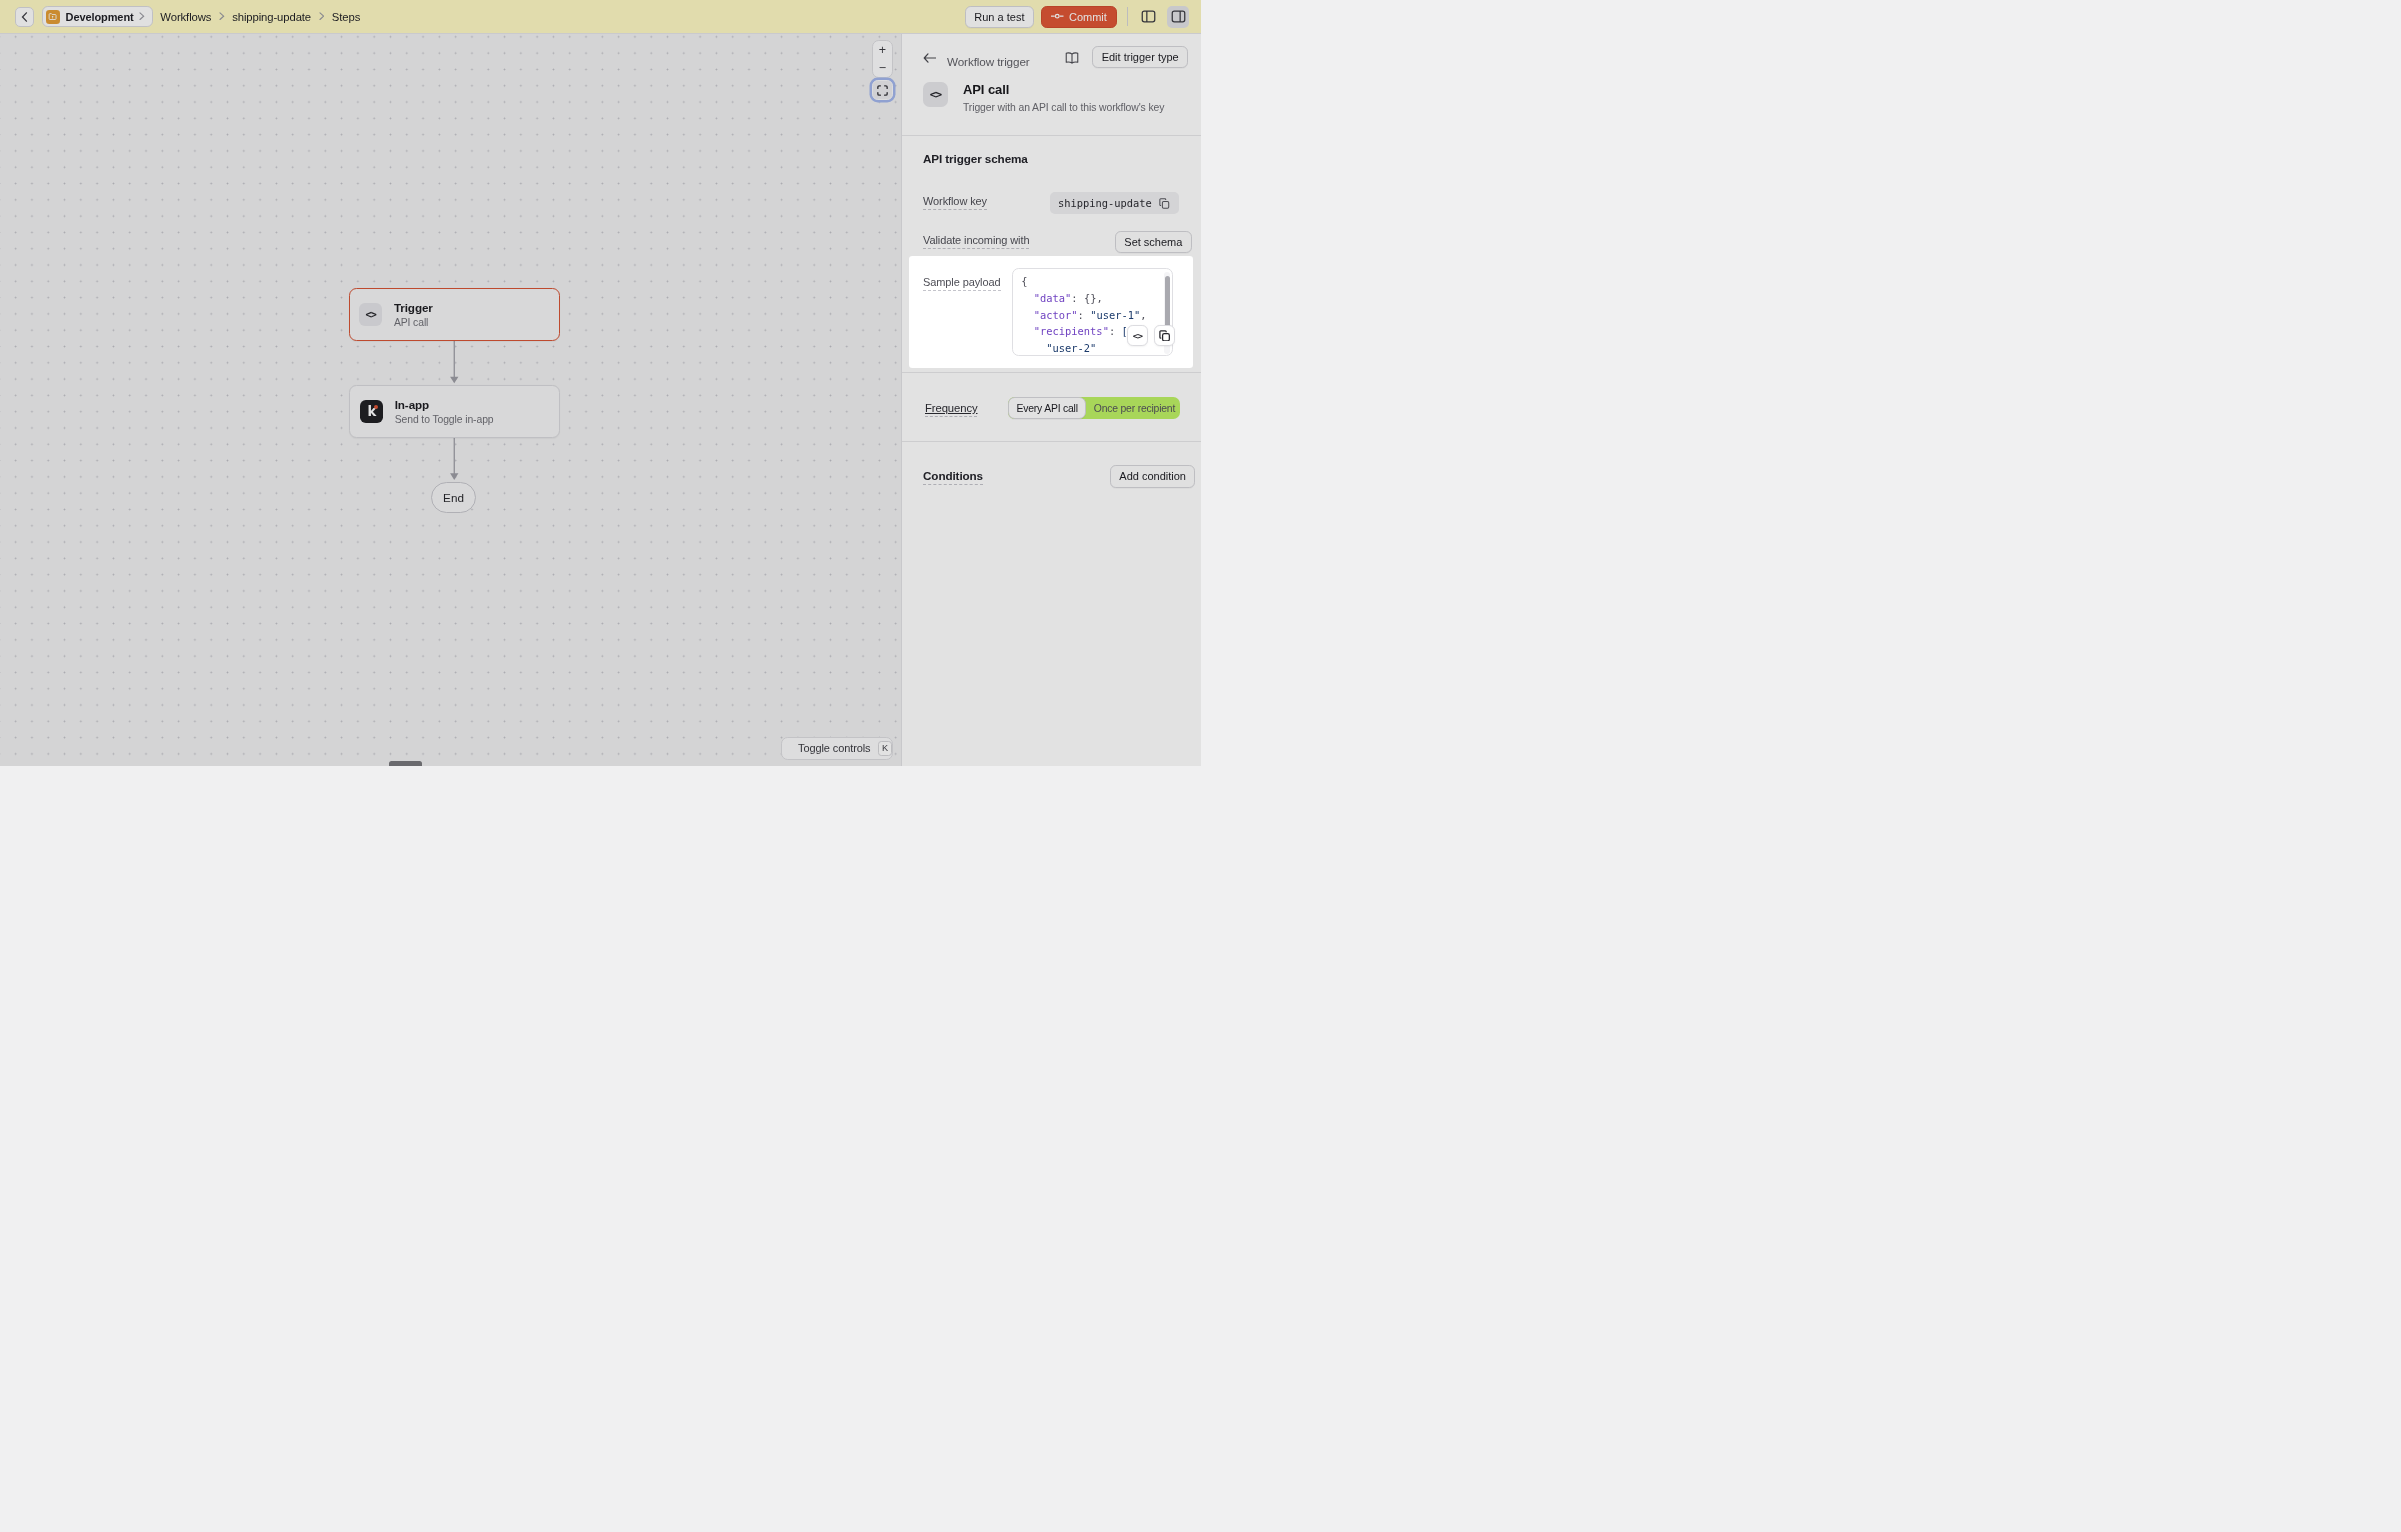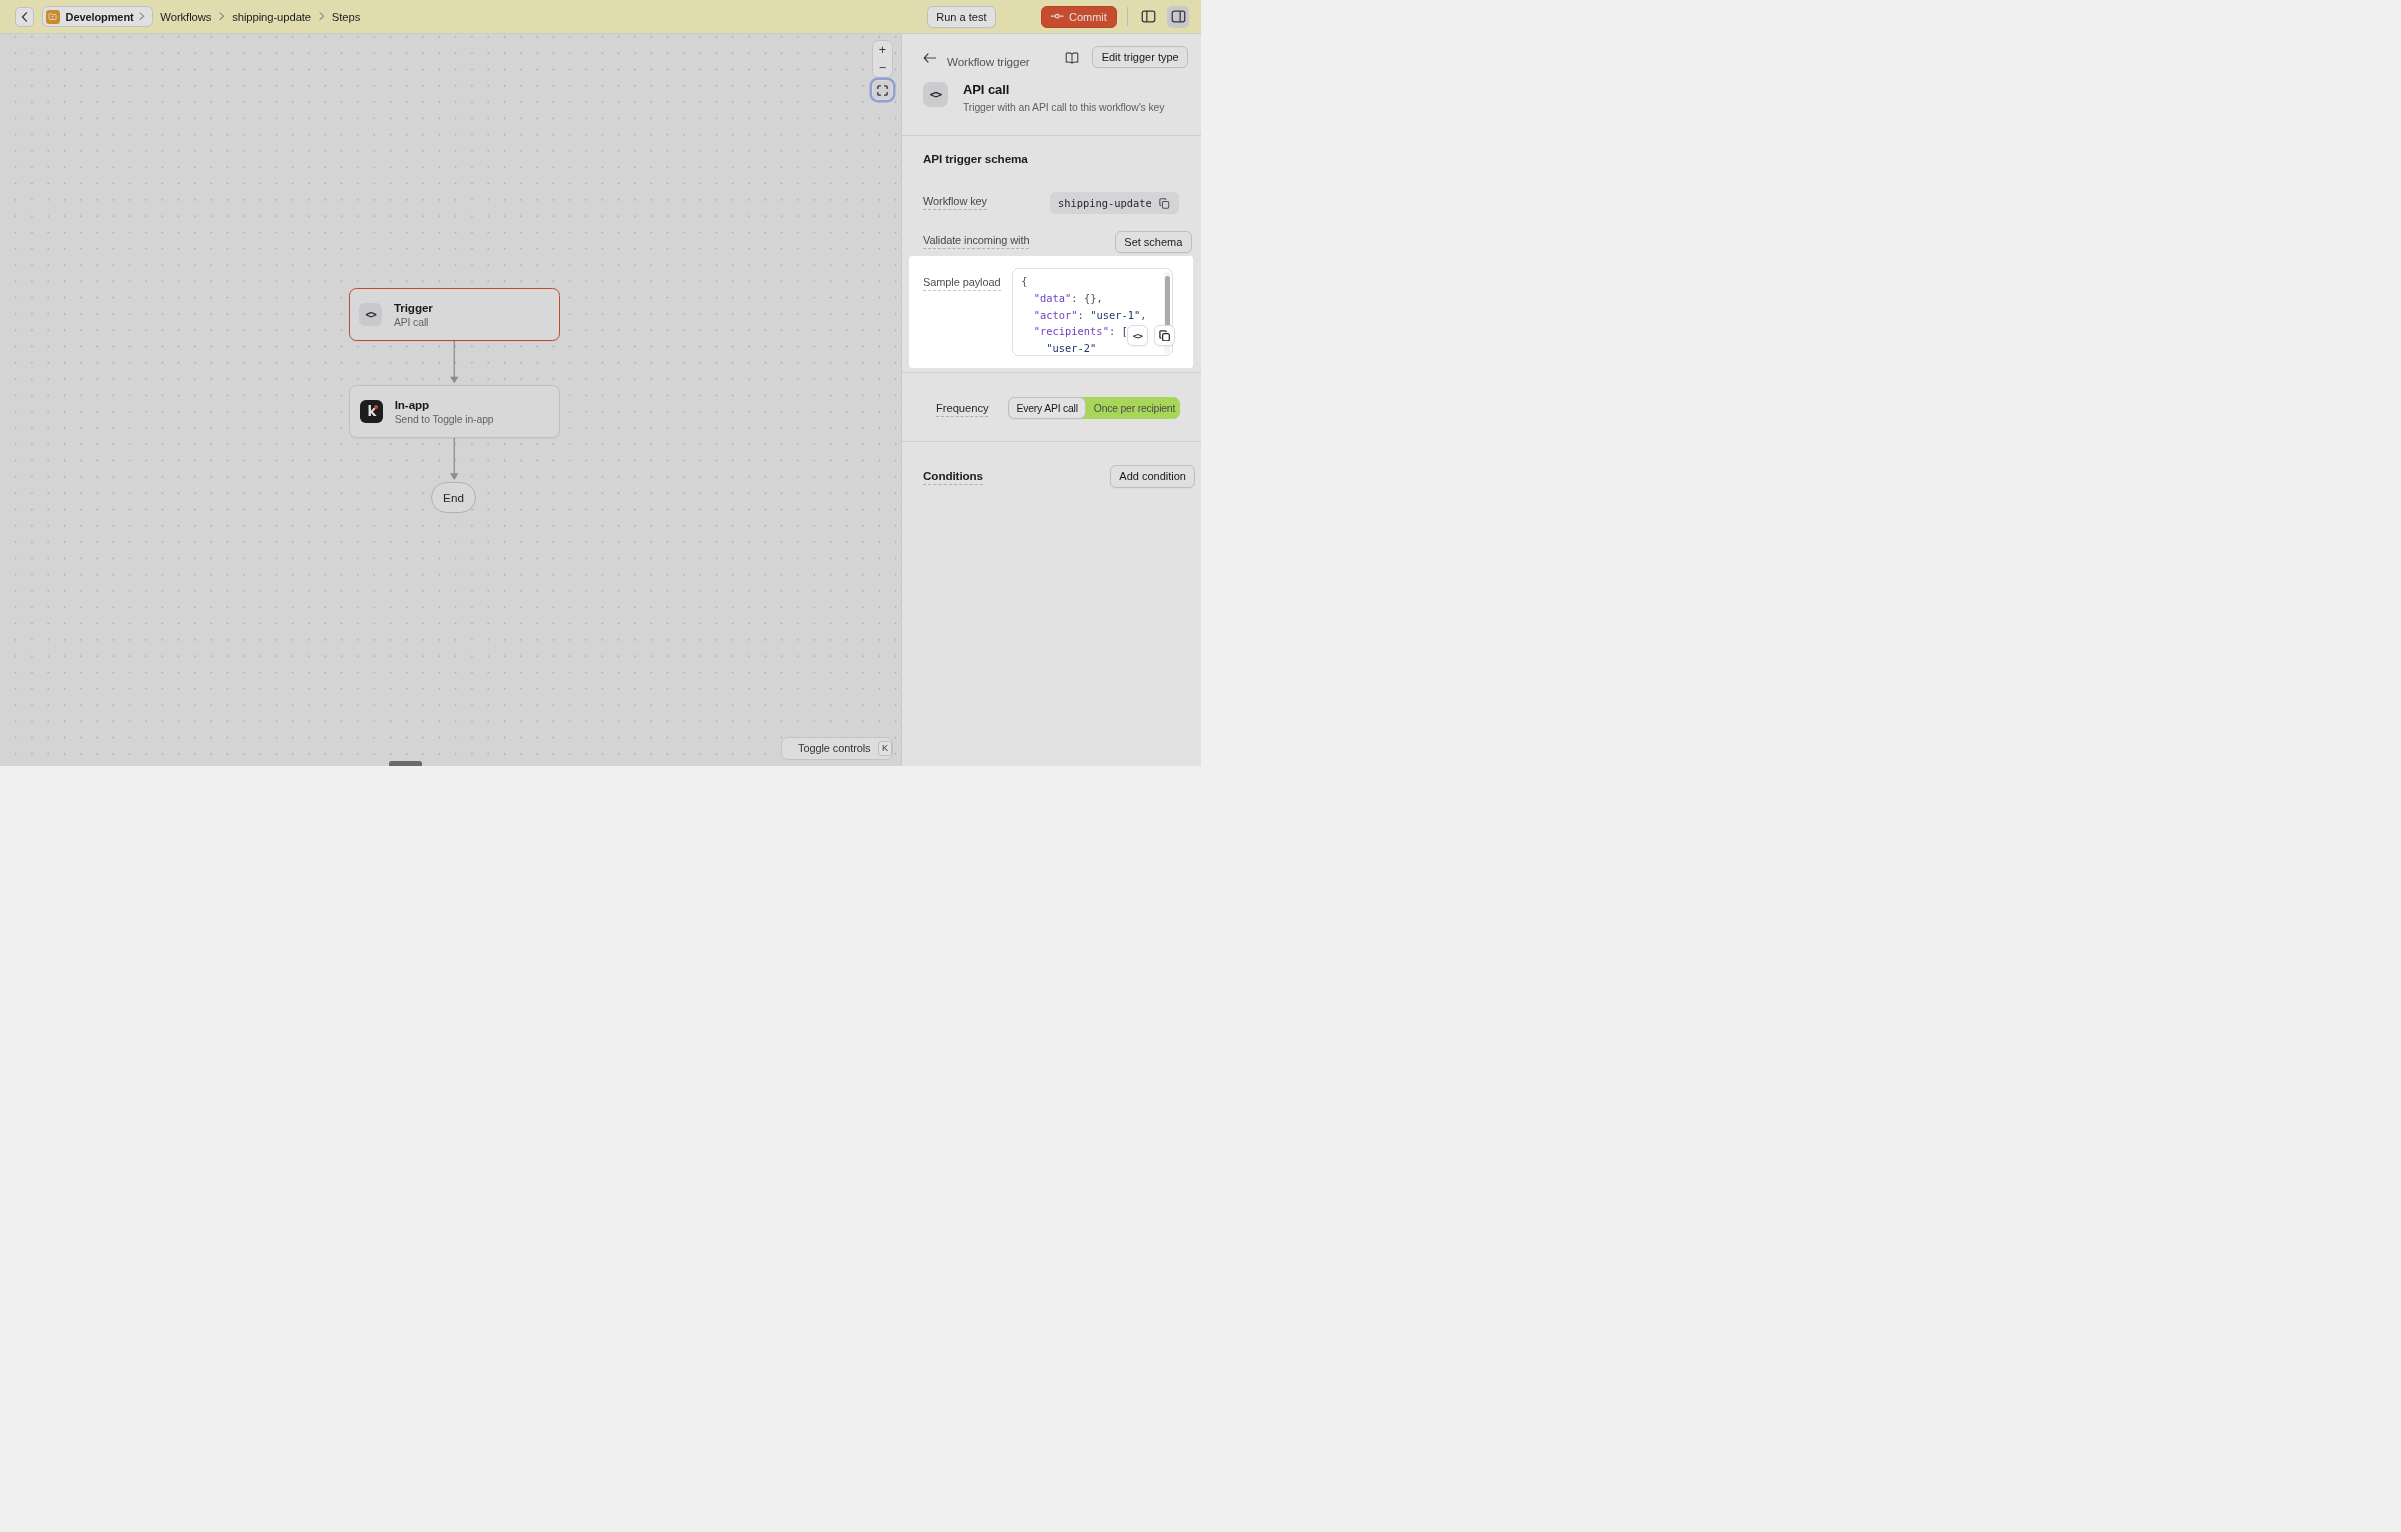--- a/index.html
+++ b/index.html
@@ -24,21 +24,21 @@
     display:flex; align-items:center; justify-content:center; }
   .env-name { font-size:11px; font-weight:700; color:#1E1E24; letter-spacing:-0.1px; }
   .crumb-sep { color:#9A9AA2; font-size:10px; }
   .crumb { font-size:11.3px; color:#1E1E24; letter-spacing:-0.1px; cursor:pointer; }
   .btn { height:22px; border:0.8px solid #D7D7DB; border-radius:5.8px; background:#FDFDFD;
     font-size:11px; color:#1B1B21; padding:0 8.3px; display:inline-flex;
     align-items:center; justify-content:center; cursor:pointer;
     box-shadow:0 0.8px 0.8px rgba(0,0,0,.03); white-space:nowrap; }
   .btn-commit { height:22px; border-radius:5.8px; background:#DF5534; border:0.8px solid #D14A2C;
     color:#FFFFFF; font-size:11px; font-weight:500; padding:0 9.2px;
-    display:inline-flex; align-items:center; gap:5px; cursor:pointer;margin-left:38px; }
+    display:inline-flex; align-items:center; gap:5px; cursor:pointer; }
   .tb-divider { width:0.8px; height:18.3px; background:#D4D4D8; margin:0 2.5px; }
   .panel-btn { width:22px; height:22px; border-radius:5px; display:flex;
     align-items:center; justify-content:center; cursor:pointer; color:#3A3A41; }
   .panel-btn.active { background:#E2E2E5; }
 
   
   .canvas { position:absolute; left:0; top:34px; width:901px; height:732px;
     background-color:#F0F0F1;
     background-image:radial-gradient(#BEBEC5 0.9px, transparent 1px);
     background-size:16.3px 16.3px; background-position:7.5px 11px; }
@@ -334,21 +334,21 @@
       <span>
         <svg width="11.7" height="11.7" viewBox="0 0 13 13">
             <rect x="4" y="4" width="7.5" height="8" rx="1.8" fill="none" stroke="#26262C" stroke-width="1.4"></rect>
             <path d="M2.5 9H2a1 1 0 0 1-1-1V2a1 1 0 0 1 1-1h5a1 1 0 0 1 1 1v.5" fill="none" stroke="#26262C" stroke-width="1.4"></path>
           </svg>
       </span>
     </button>
 
     <div class="sb-divider" style="top:338px"></div>
 
-    <span class="field-label strong" style="position:absolute; left:34px; top:368px;">Frequency</span>
+    <span class="field-label strong" style="position:absolute; left:23px; top:368px;text-decoration:underline;">Frequency</span>
     <div class="seg">
       <span class="seg-opt sel">Every API call</span>
       <span class="seg-opt">Once per recipient</span>
     </div>
 
     <div class="sb-divider" style="top:407px"></div>
 
     <span class="field-label strong" style="position:absolute; left:21px; top:435px; font-size:11.7px; font-weight:700; color:#23232A;">Conditions</span>
     <button class="btn" style="position:absolute; left:208px; top:431px; height:22.5px;">Add condition</button>
 

